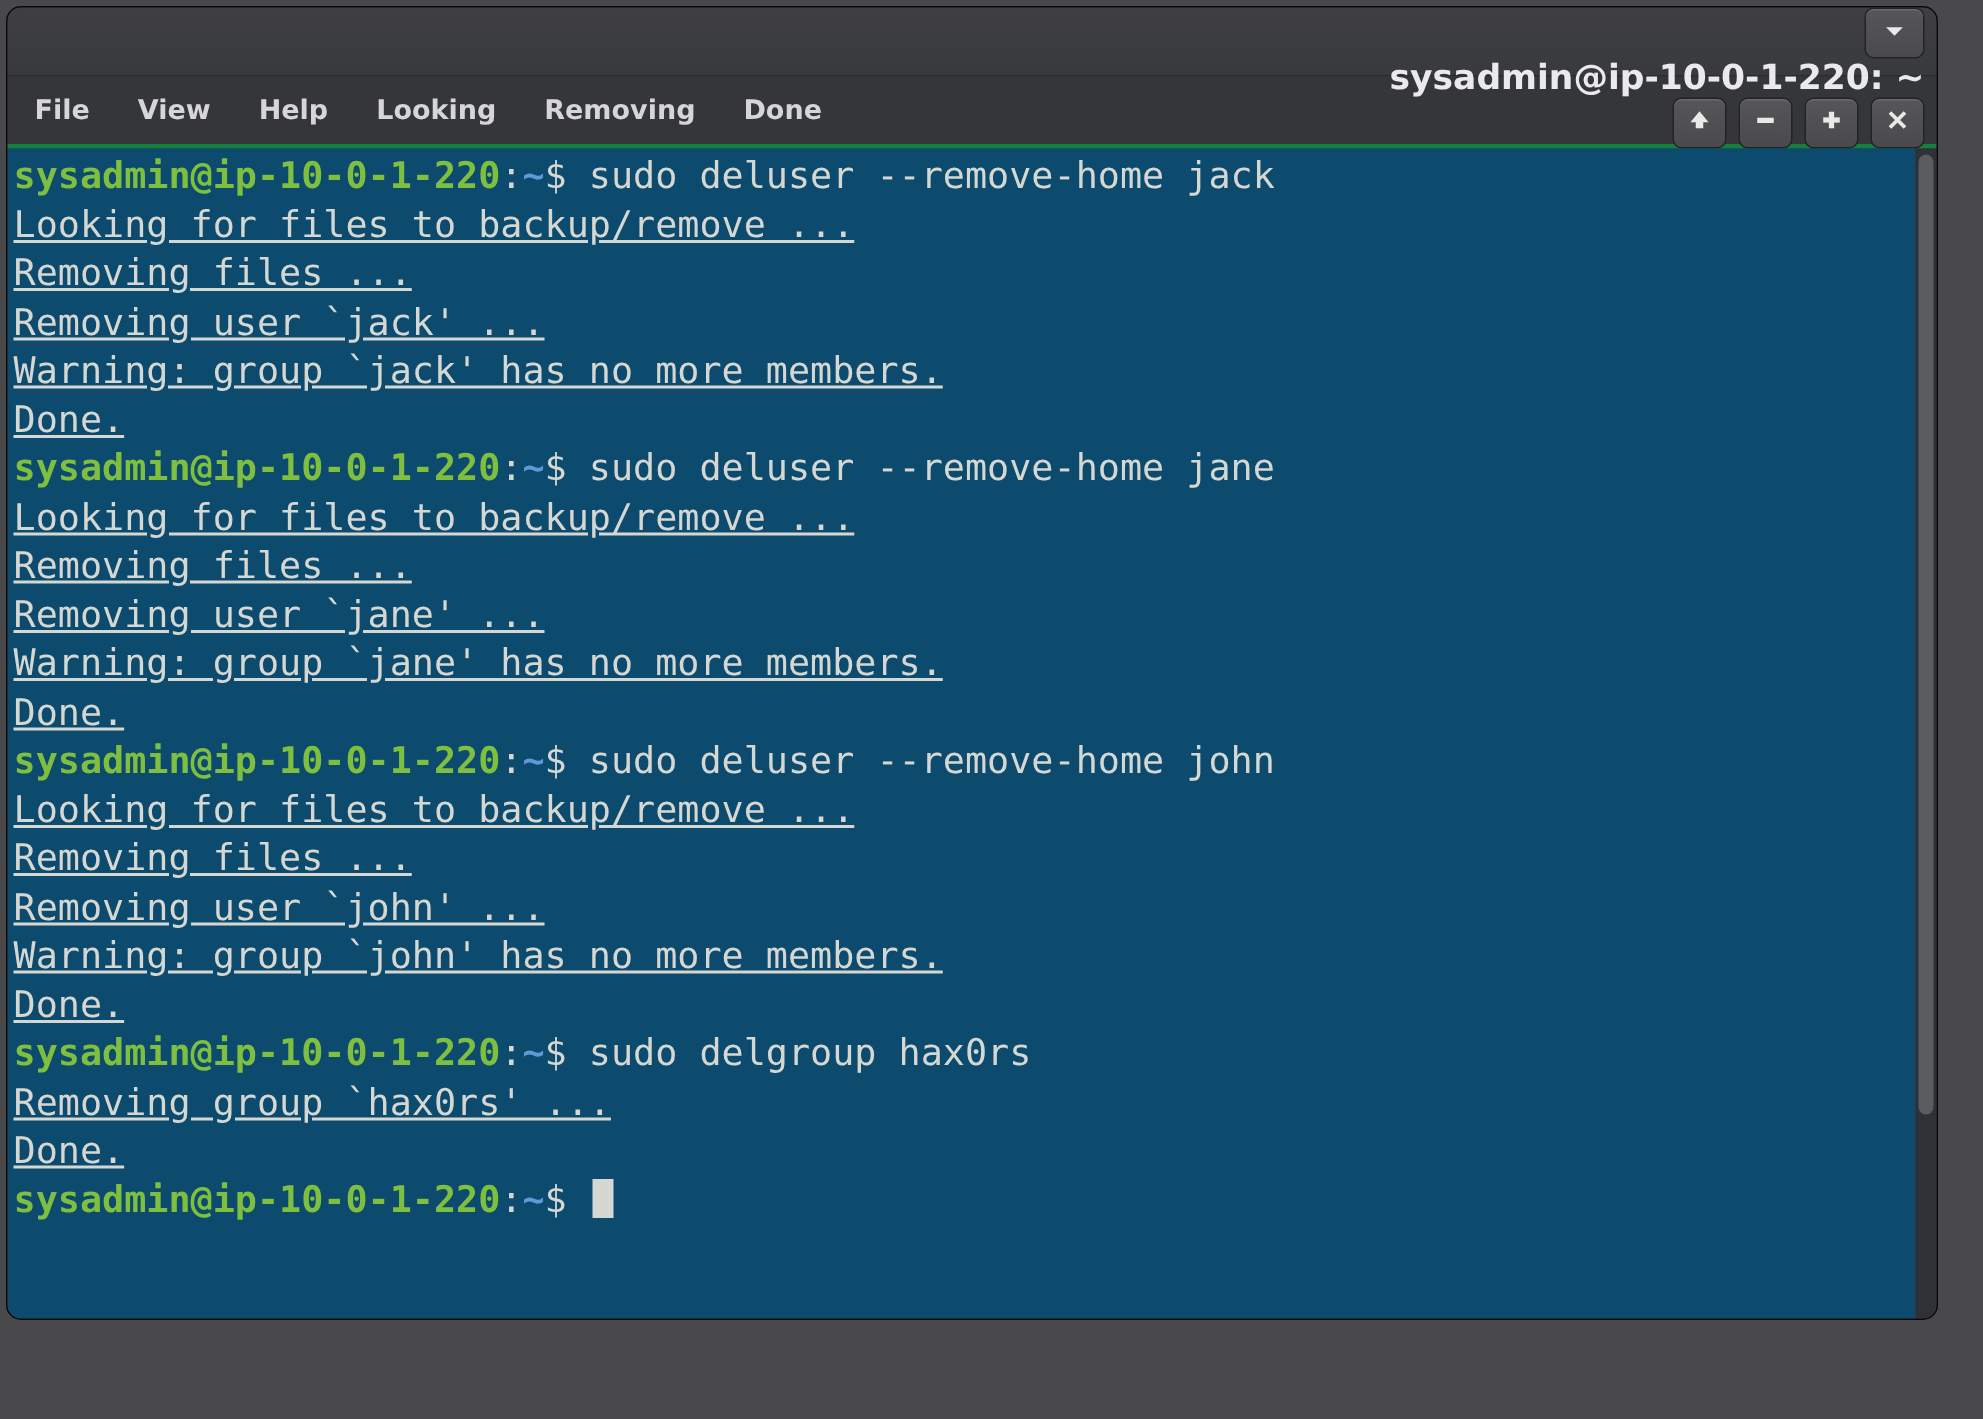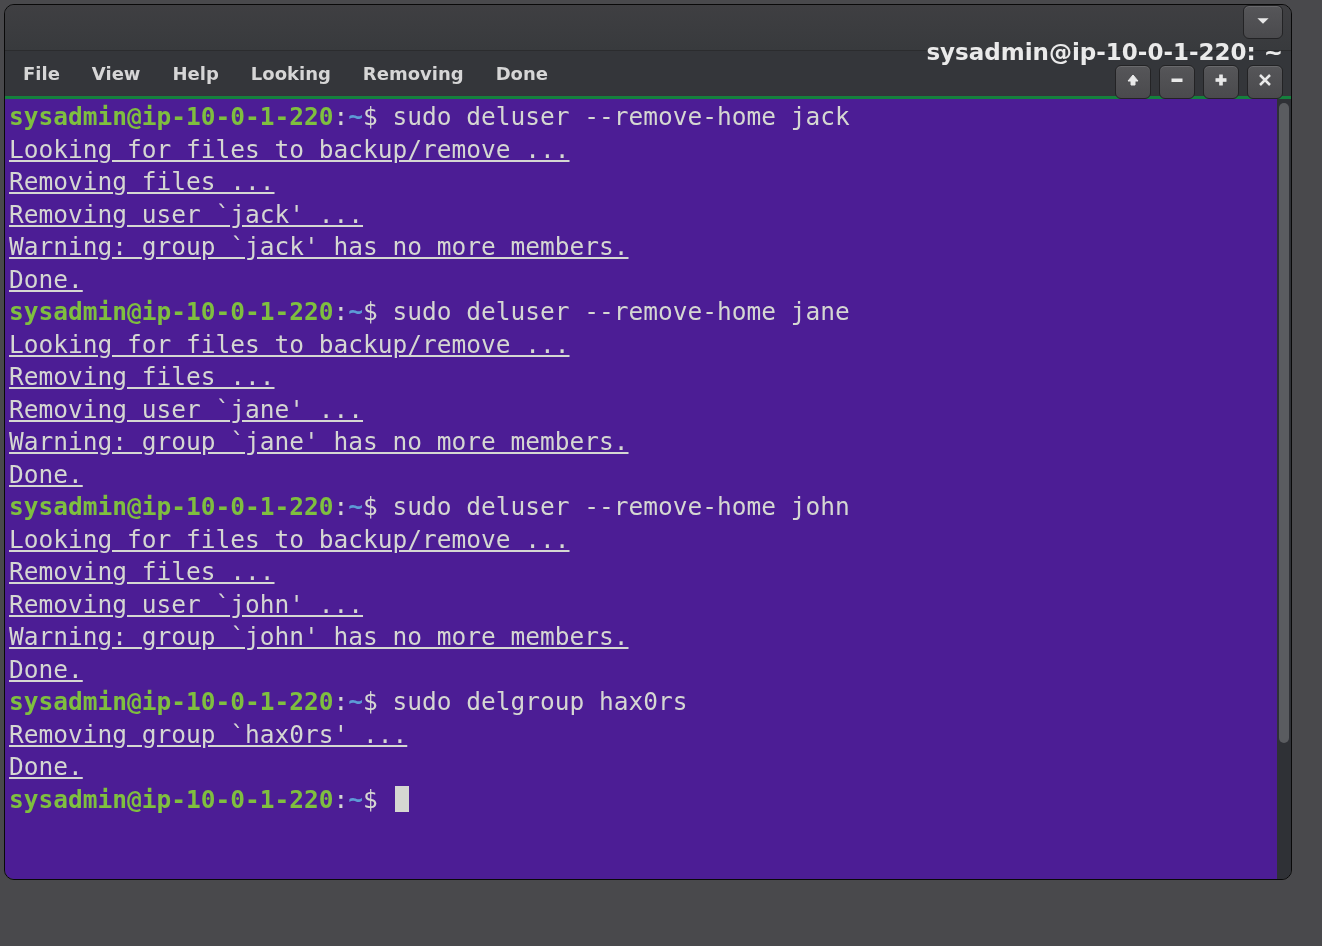--- a/index.html
+++ b/index.html
@@ -79,21 +79,21 @@
   .menubar .menu-item { cursor: pointer; }
 
   
   .terminal-wrap {
     position: relative;
     height: calc(100% - 46px - 48px);
     display: flex;
   }
   .terminal {
     flex: 1;
-    background: #4c1d95;
+    background: #0c4a6e;
     font-family: "DejaVu Sans Mono", "Liberation Mono", monospace;
     font-size: 24.5px;
     line-height: 32.5px;
     color: #d5d7d2;
     padding: 2px 2px 2px 4px;
     white-space: pre;
     overflow: hidden;
   }
   .scroll-track {
     width: 14px;

